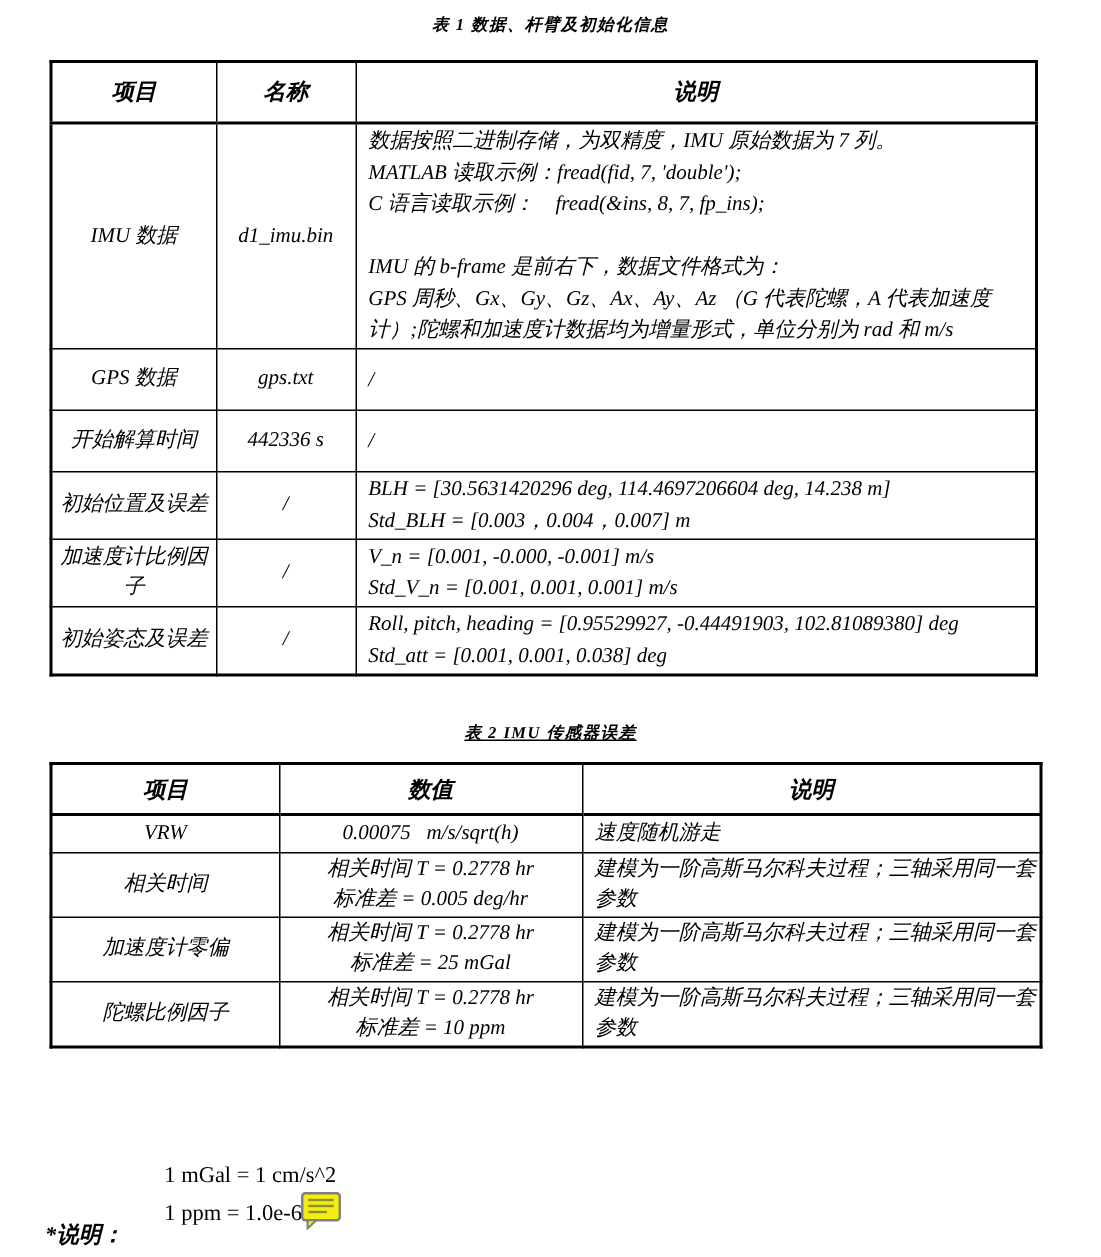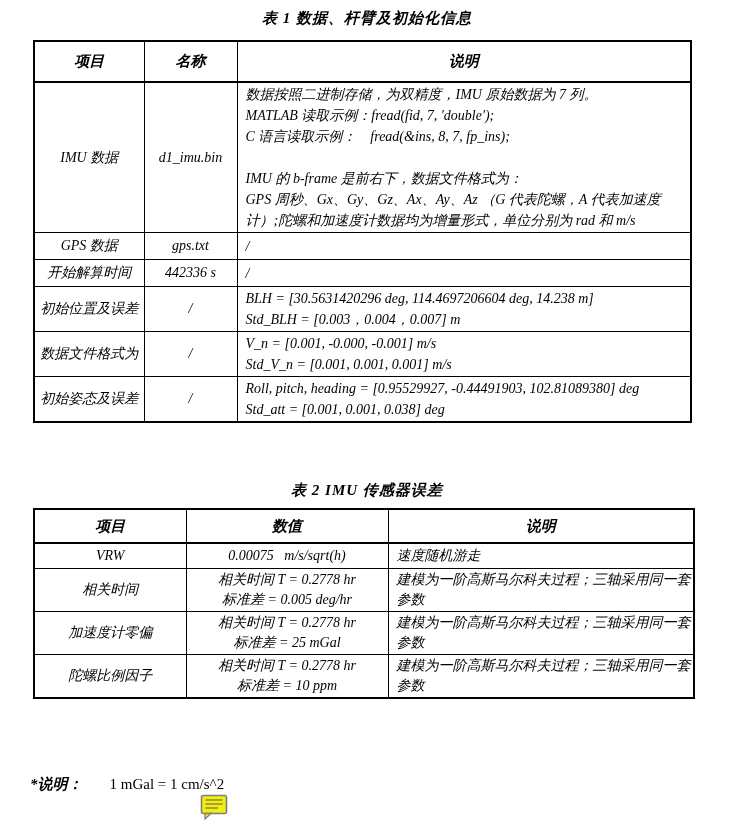--- a/index.html
+++ b/index.html
@@ -3,24 +3,24 @@
 <meta charset="utf-8">
 <style>
   html,body { margin:0; padding:0; }
   body {
     width:734px; height:838px; background:#ffffff; color:#000000;
     font-family:"Liberation Serif","DejaVu Serif",serif;
     position:relative; overflow:hidden;
   }
   .tbl-title {
     position:absolute; left:0; width:734px; text-align:center;
-    font-size:15px; font-weight:bold; font-style:italic; letter-spacing:1px;
+    font-size:11px; font-weight:bold; font-style:italic; letter-spacing:1px;
   }
   #title1 { top:9px; }
-  #title2 { top:481px; }
+  #title2 { top:481px;text-decoration:underline; }
   table {
     position:absolute; left:33px; border-collapse:collapse; table-layout:fixed;
     border:2px solid #000;
   }
   #table1 { top:40px; width:657px; }
   #table2 { top:508px; width:660px; }
   th, td {
     border:1px solid #000; font-size:14px; vertical-align:middle;
     padding:1px 4px; overflow:hidden;font-style:italic;
   }
@@ -28,28 +28,28 @@
     font-size:15px; font-weight:bold; text-align:center;
     border-bottom:2.5px solid #000;
   }
   .c-center { text-align:center; white-space:pre-wrap; line-height:20px; }
   .c-left   { text-align:left; padding-left:8px; padding-right:1px;
               white-space:pre-wrap; line-height:20px; }
   #table1 .c-left { line-height:21px; }
   
   #table1 tr.head  { height:41px; }
   #table1 tr.r-imu { height:148px; }
-  #table1 tr.r-s   { height:27px; }
+  #table1 tr.r-s   { height:41px; }
   #table1 tr.r-d   { height:41px; }
   #table2 tr.head  { height:34px; }
   #table2 tr.r-s   { height:25px; }
   #table2 tr.r-d   { height:40px; }
   
   #footnote { position:absolute; left:30px; top:772px; font-size:15px; display:flex; }
-  #footnote .fn-label { font-style:italic; font-weight:bold; line-height:25px; white-space:pre; }
+  #footnote .fn-label { font-style:italic; font-weight:bold; line-height:25px; white-space:pre;margin-top:40px; }
   #footnote .fn-lines { margin-left:27px; }
   #footnote .fn-lines div { line-height:25px; white-space:pre; }
   
   #comment-icon { position:absolute; left:198px; top:794px; width:30px; height:26px; }
 </style>
 </head>
 <body>
 
 <div class="page">
 
@@ -87,21 +87,21 @@
       <td class="c-center">442336 s</td>
       <td class="c-left">/</td>
     </tr>
     <tr class="r-d">
       <td class="c-center">初始位置及误差</td>
       <td class="c-center">/</td>
       <td class="c-left">BLH = [30.5631420296 deg, 114.4697206604 deg, 14.238 m]
 Std_BLH = [0.003，0.004，0.007] m</td>
     </tr>
     <tr class="r-d">
-      <td class="c-center">数据文件格式为</td>
+      <td class="c-center">加速度计比例因子</td>
       <td class="c-center">/</td>
       <td class="c-left">V_n = [0.001, -0.000, -0.001] m/s
 Std_V_n = [0.001, 0.001, 0.001] m/s</td>
     </tr>
     <tr class="r-d">
       <td class="c-center">初始姿态及误差</td>
       <td class="c-center">/</td>
       <td class="c-left">Roll, pitch, heading = [0.95529927, -0.44491903, 102.81089380] deg
 Std_att = [0.001, 0.001, 0.038] deg</td>
     </tr>
@@ -145,20 +145,21 @@
 标准差 = 10 ppm</td>
       <td class="c-left">建模为一阶高斯马尔科夫过程；三轴采用同一套参数</td>
     </tr>
   </tbody>
     </table>
 
   <div id="footnote">
     <span class="fn-label">*说明：</span>
     <div class="fn-lines">
       <div>1 mGal = 1 cm/s^2</div>
+      <div>1 ppm = 1.0e-6</div>
     </div>
   </div>
 
   <svg id="comment-icon" viewBox="0 0 30 26" xmlns="http://www.w3.org/2000/svg">
     <rect x="3.5" y="1.5" width="25" height="18" rx="2" fill="#f2ee11" stroke="#7f7f7f" stroke-width="1.6"></rect>
     <line x1="7.5" y1="6" x2="24.5" y2="6" stroke="#8e8e30" stroke-width="1.6"></line>
     <line x1="7.5" y1="10" x2="24.5" y2="10" stroke="#8e8e30" stroke-width="1.6"></line>
     <line x1="7.5" y1="14" x2="20" y2="14" stroke="#8e8e30" stroke-width="1.6"></line>
     <path d="M7 19.5 L7 25 L13 19.5 Z" fill="#f2ee11" stroke="#7f7f7f" stroke-width="1.3"></path>
   </svg>

